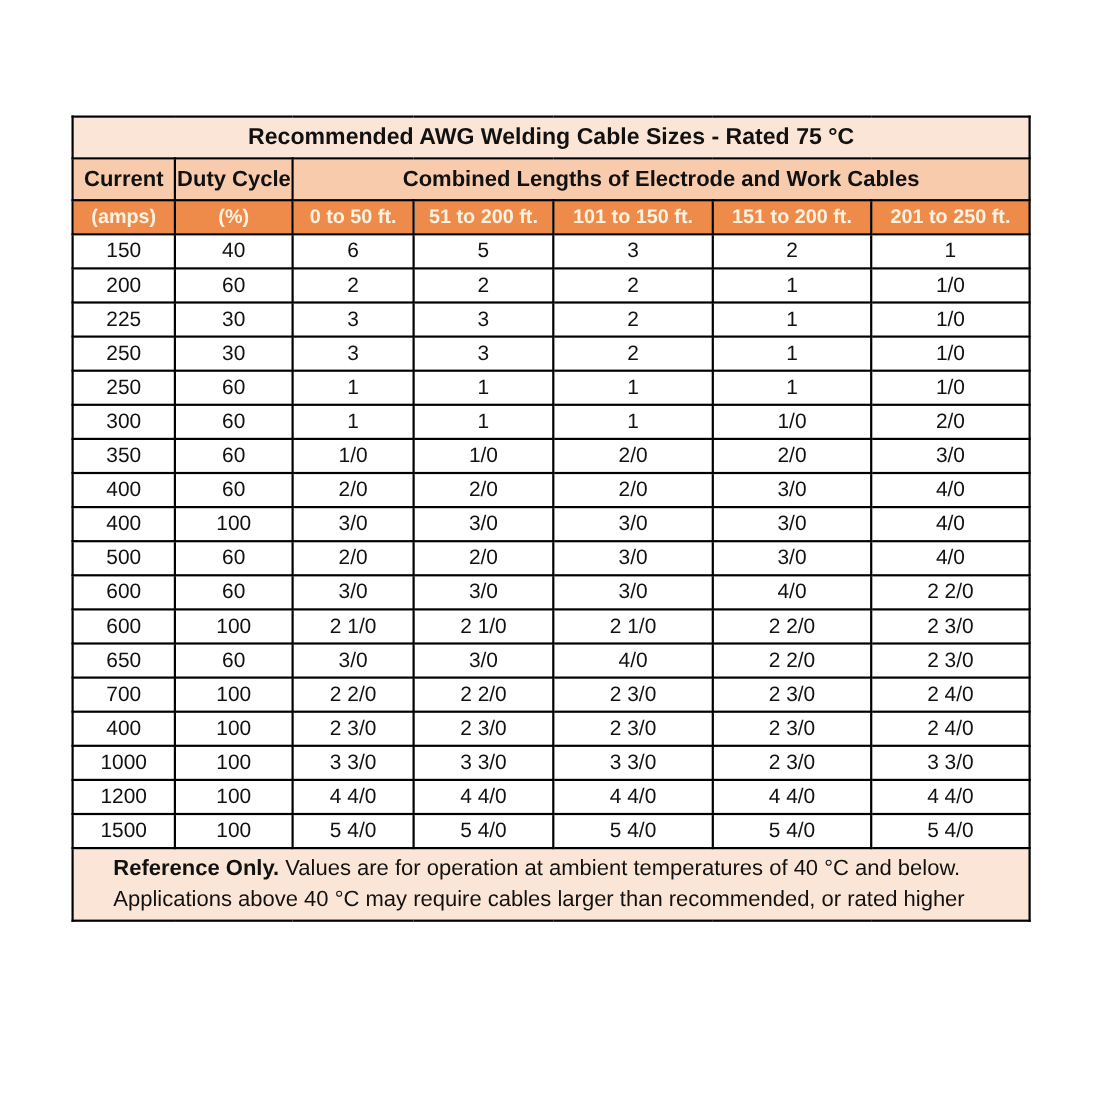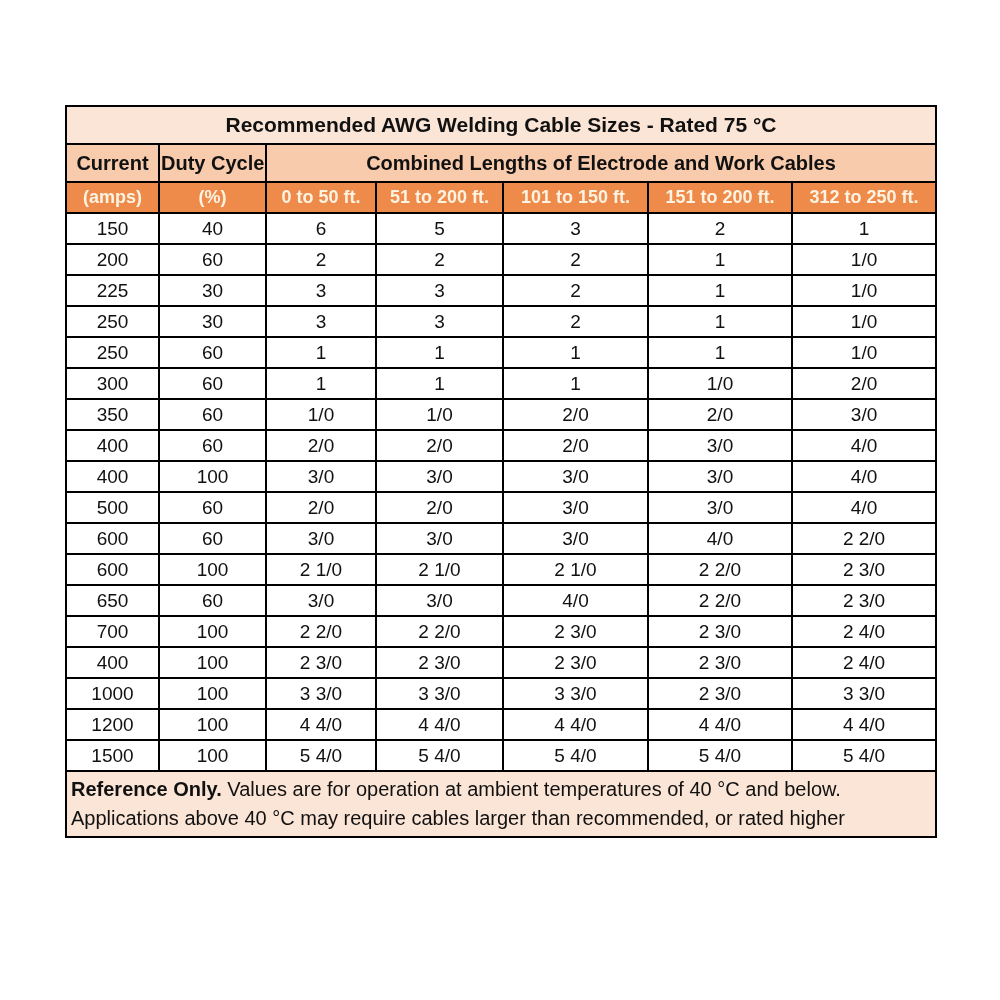--- a/index.html
+++ b/index.html
@@ -57,21 +57,21 @@
   }
   tr.footer-row td {
     background: var(--title-bg, #FBE5D6);
     text-align: left;
     white-space: normal;
     font-size: 20px;
     padding: 3px 4px;
     line-height: 29px;
     height: 58px;
   }
-  .footer-line { display: block; }
+  .footer-line { display: block; margin-left: 32px; }
   .bold-lead { font-weight: bold; }
 </style>
 </head>
 <body>
 
 <div class="page">
   <table class="awg">
     <colgroup>
       <col style="width:93px">
       <col style="width:107px">
@@ -90,21 +90,21 @@
         <td>Duty Cycle</td>
         <td colspan="5">Combined Lengths of Electrode and Work Cables</td>
       </tr>
       <tr class="subheader-row" id="subheader-row">
           <td>(amps)</td>
           <td>(%)</td>
           <td>0 to 50 ft.</td>
           <td>51 to 200 ft.</td>
           <td>101 to 150 ft.</td>
           <td>151 to 200 ft.</td>
-          <td>312 to 250 ft.</td>
+          <td>201 to 250 ft.</td>
         </tr>
     </tbody>
     <tbody class="data-rows" id="data-rows">
         <tr>
           <td>150</td>
           <td>40</td>
           <td>6</td>
           <td>5</td>
           <td>3</td>
           <td>2</td>

